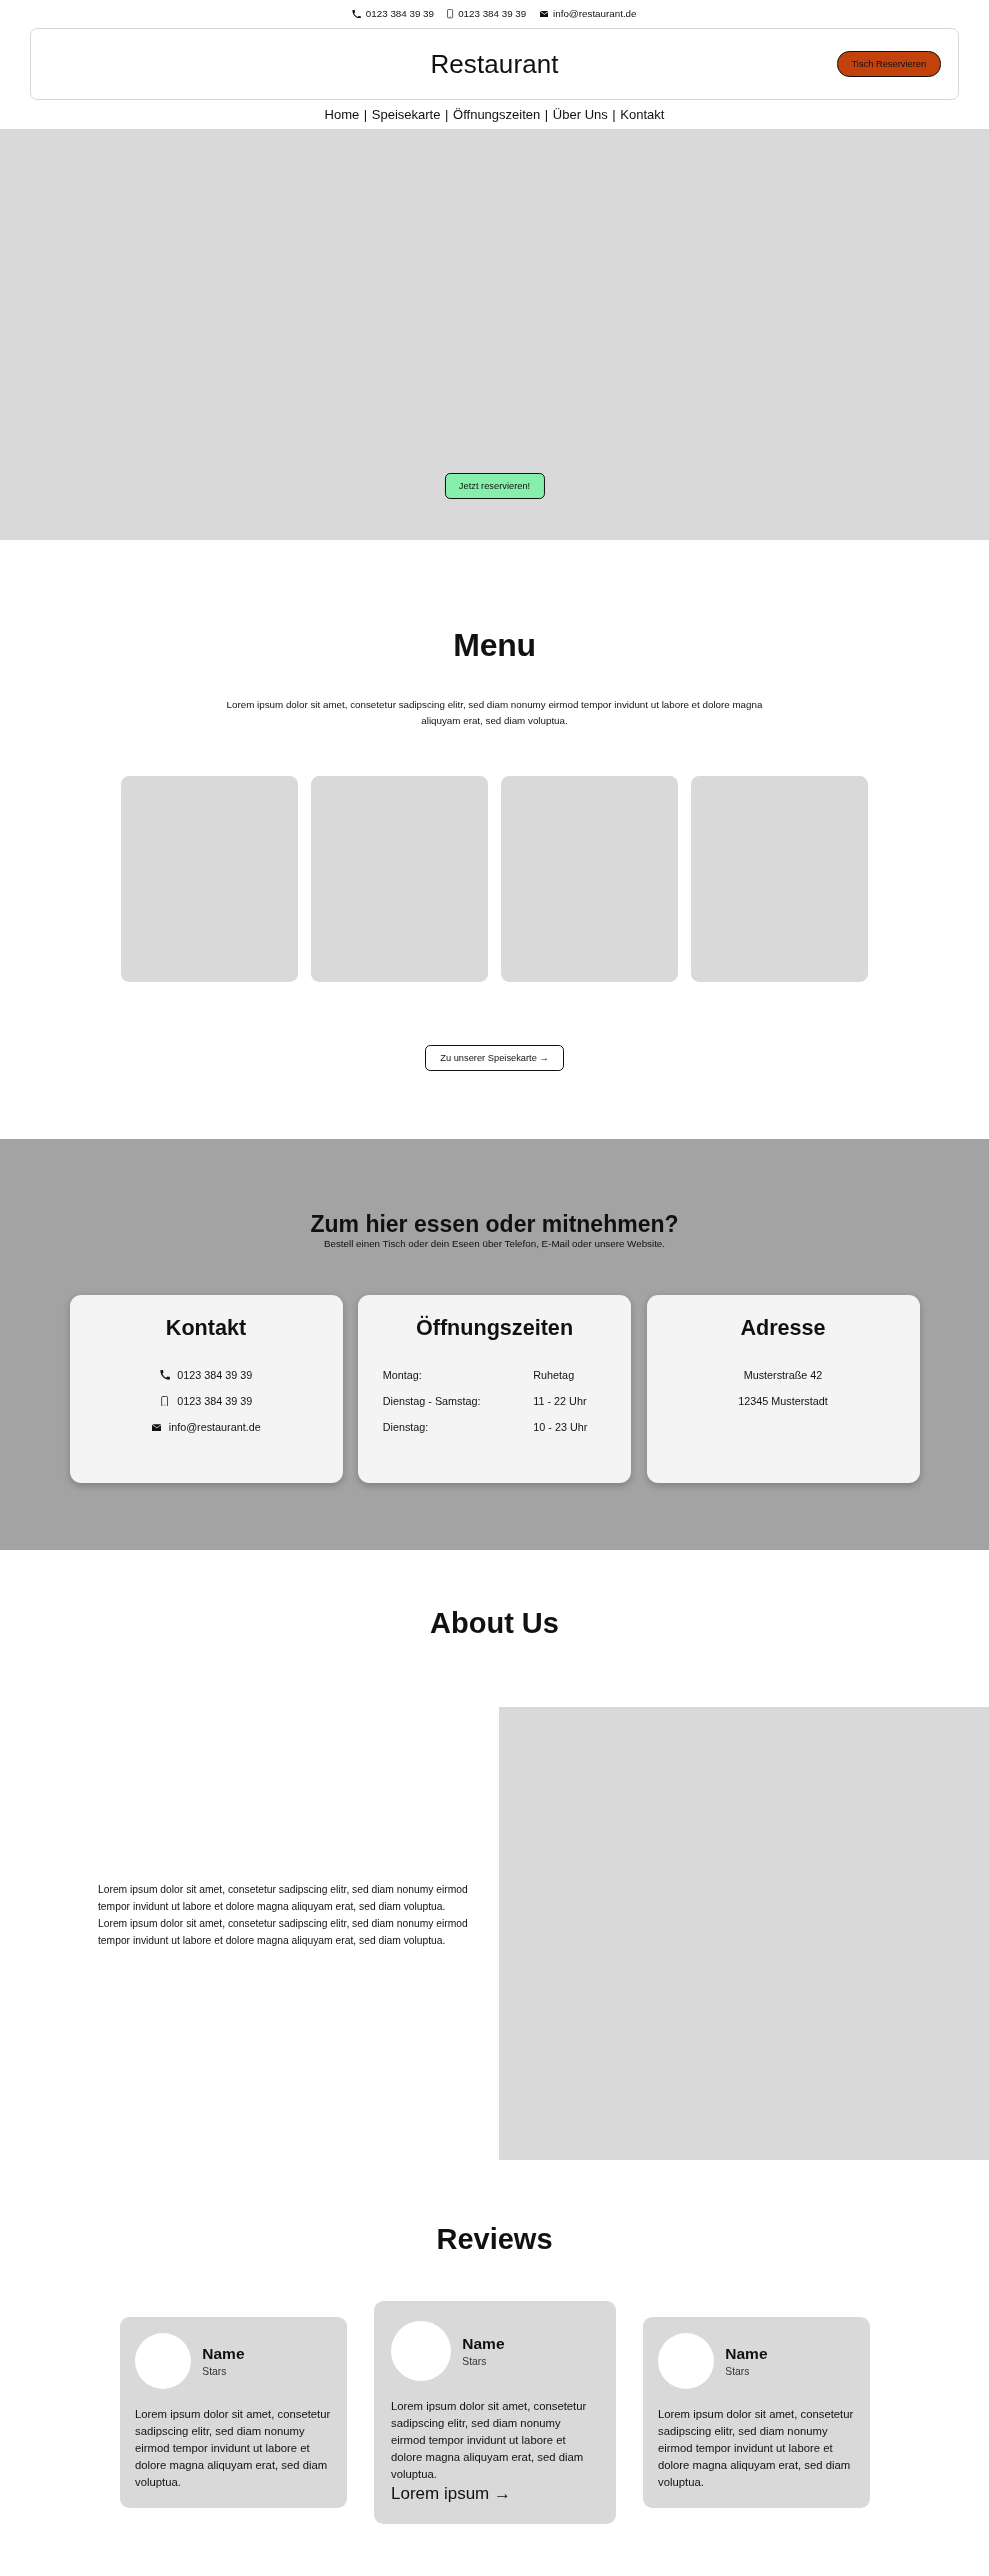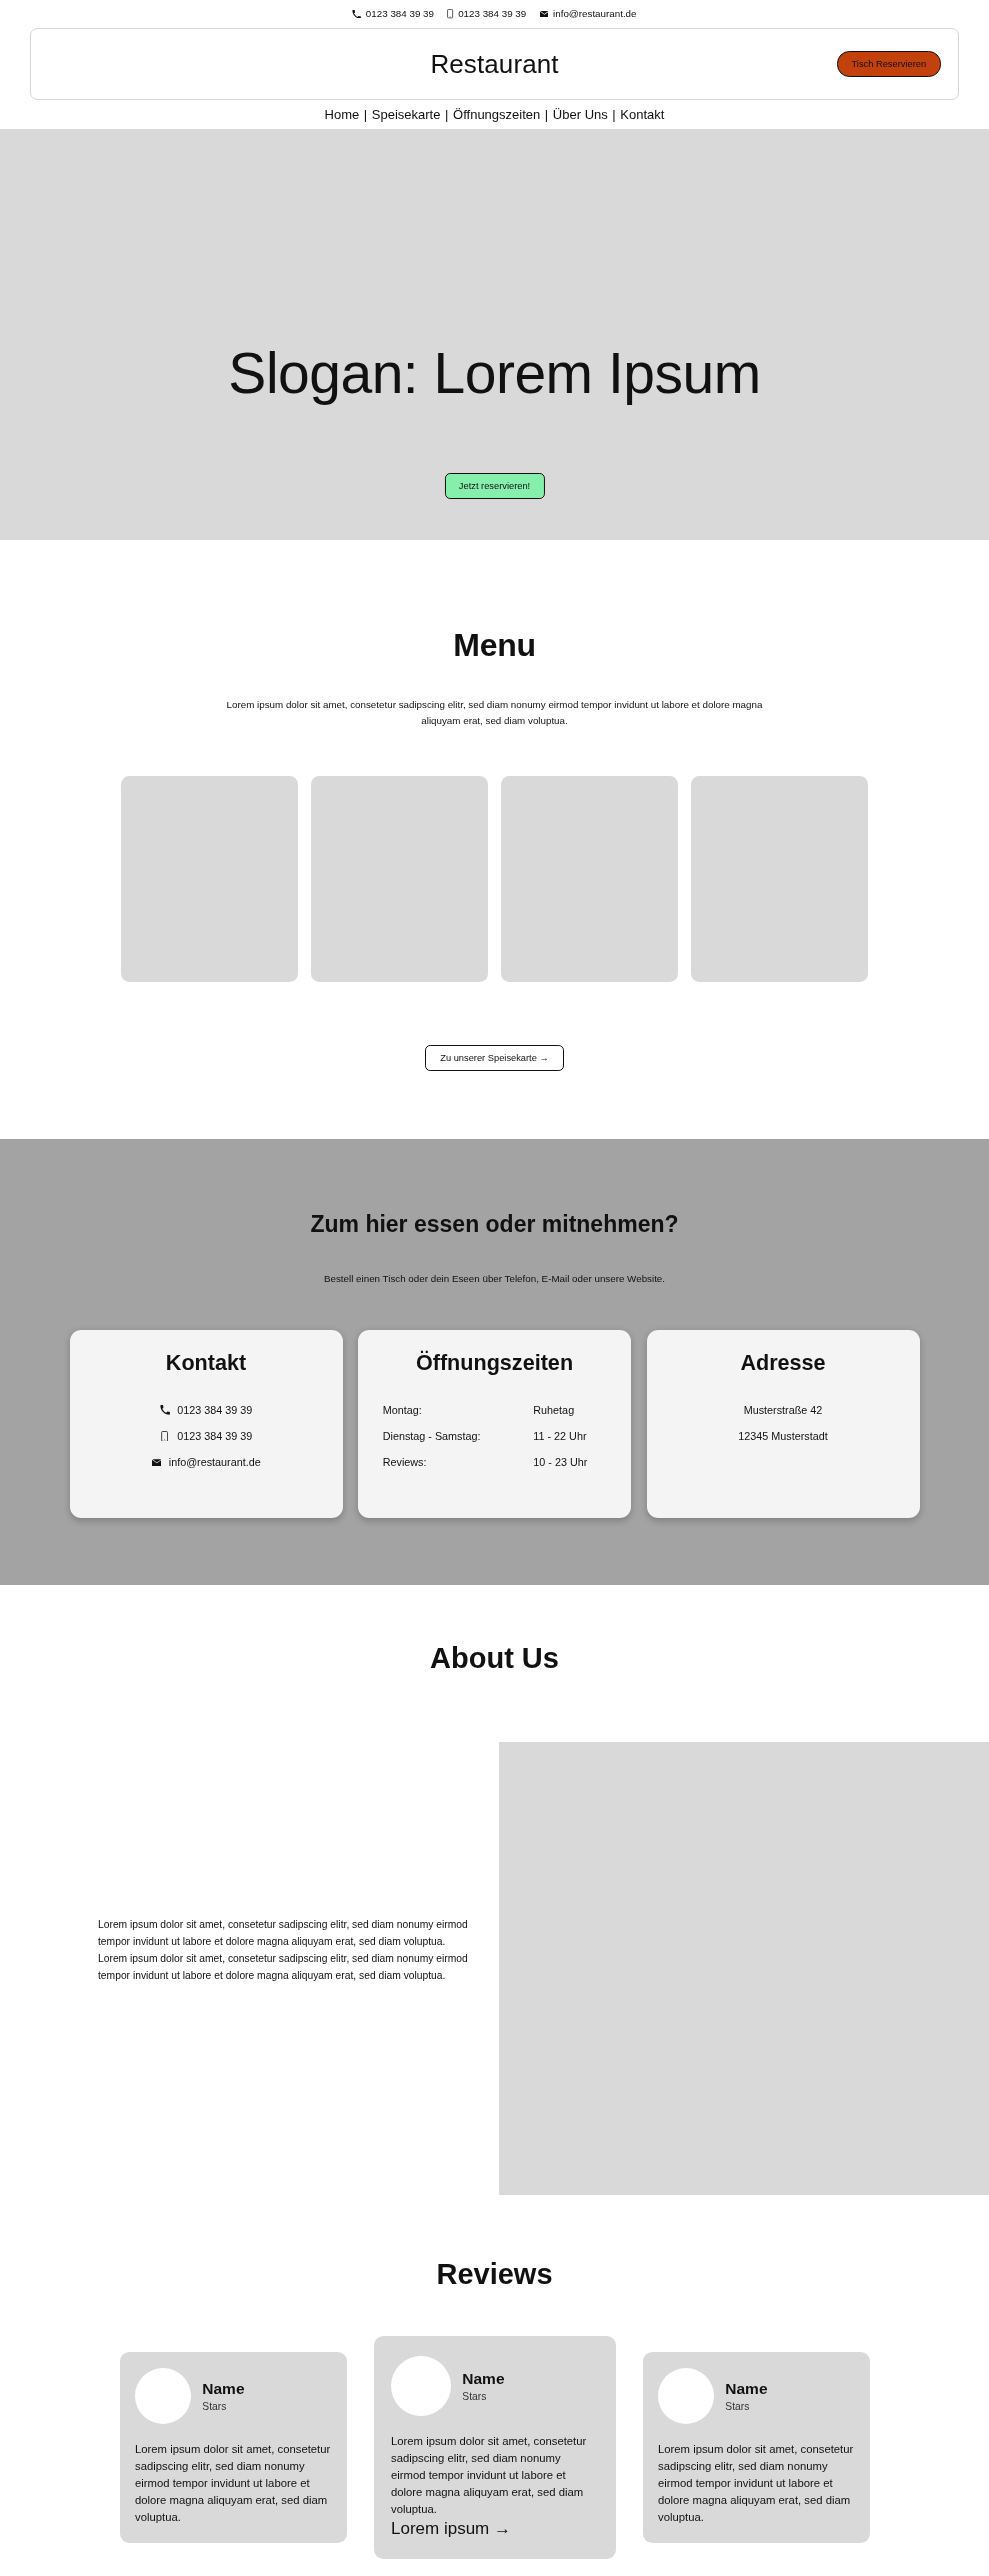--- a/index.html
+++ b/index.html
@@ -158,21 +158,20 @@
     padding-top: 72px;
     padding-bottom: 67px;
   }
   .order-title {
     text-align: center;
     font-size: 23px;
     font-weight: 700;
     color: #111111;
   }
   .order-sub {
-    margin-top: 35px;
     text-align: center;
     font-size: 9.8px;
     color: #111111;
   }
   .info-cards {
     margin: 46px auto 0;
     width: 850px;
     display: flex;
     justify-content: space-between;
     gap: 14.4px;
@@ -331,21 +330,20 @@
   <a class="nav-link" href="#">Speisekarte</a>
   <span class="nav-sep">|</span>
   <a class="nav-link" href="#">Öffnungszeiten</a>
   <span class="nav-sep">|</span>
   <a class="nav-link" href="#">Über Uns</a>
   <span class="nav-sep">|</span>
   <a class="nav-link" href="#">Kontakt</a>
 </nav>
 
 <section class="hero">
-  <h1 class="hero-slogan">Slogan: Lorem Ipsum</h1>
   <button class="hero-btn">Jetzt reservieren!</button>
 </section>
 
 <section class="menu-sec">
   <h2 class="sec-title">Menu</h2>
   <p class="menu-sub">Lorem ipsum dolor sit amet, consetetur sadipscing elitr, sed diam nonumy eirmod tempor invidunt ut labore et dolore magna aliquyam erat, sed diam voluptua.</p>
   <div class="menu-cards">
     <div class="menu-card"></div>
     <div class="menu-card"></div>
     <div class="menu-card"></div>
@@ -398,21 +396,21 @@
       <div class="hours-rows">
         <div class="hours-row">
           <span>Montag:</span>
           <span class="hval">Ruhetag</span>
         </div>
         <div class="hours-row">
           <span>Dienstag - Samstag:</span>
           <span class="hval">11 - 22 Uhr</span>
         </div>
         <div class="hours-row">
-          <span>Reviews:</span>
+          <span>Dienstag:</span>
           <span class="hval">10 - 23 Uhr</span>
         </div>
       </div>
     </div>
 
     <div class="info-card">
       <div class="info-card-title">Adresse</div>
       <div class="addr-rows">
         <div class="addr-line">Musterstraße 42</div>
         <div class="addr-line">12345 Musterstadt</div>

